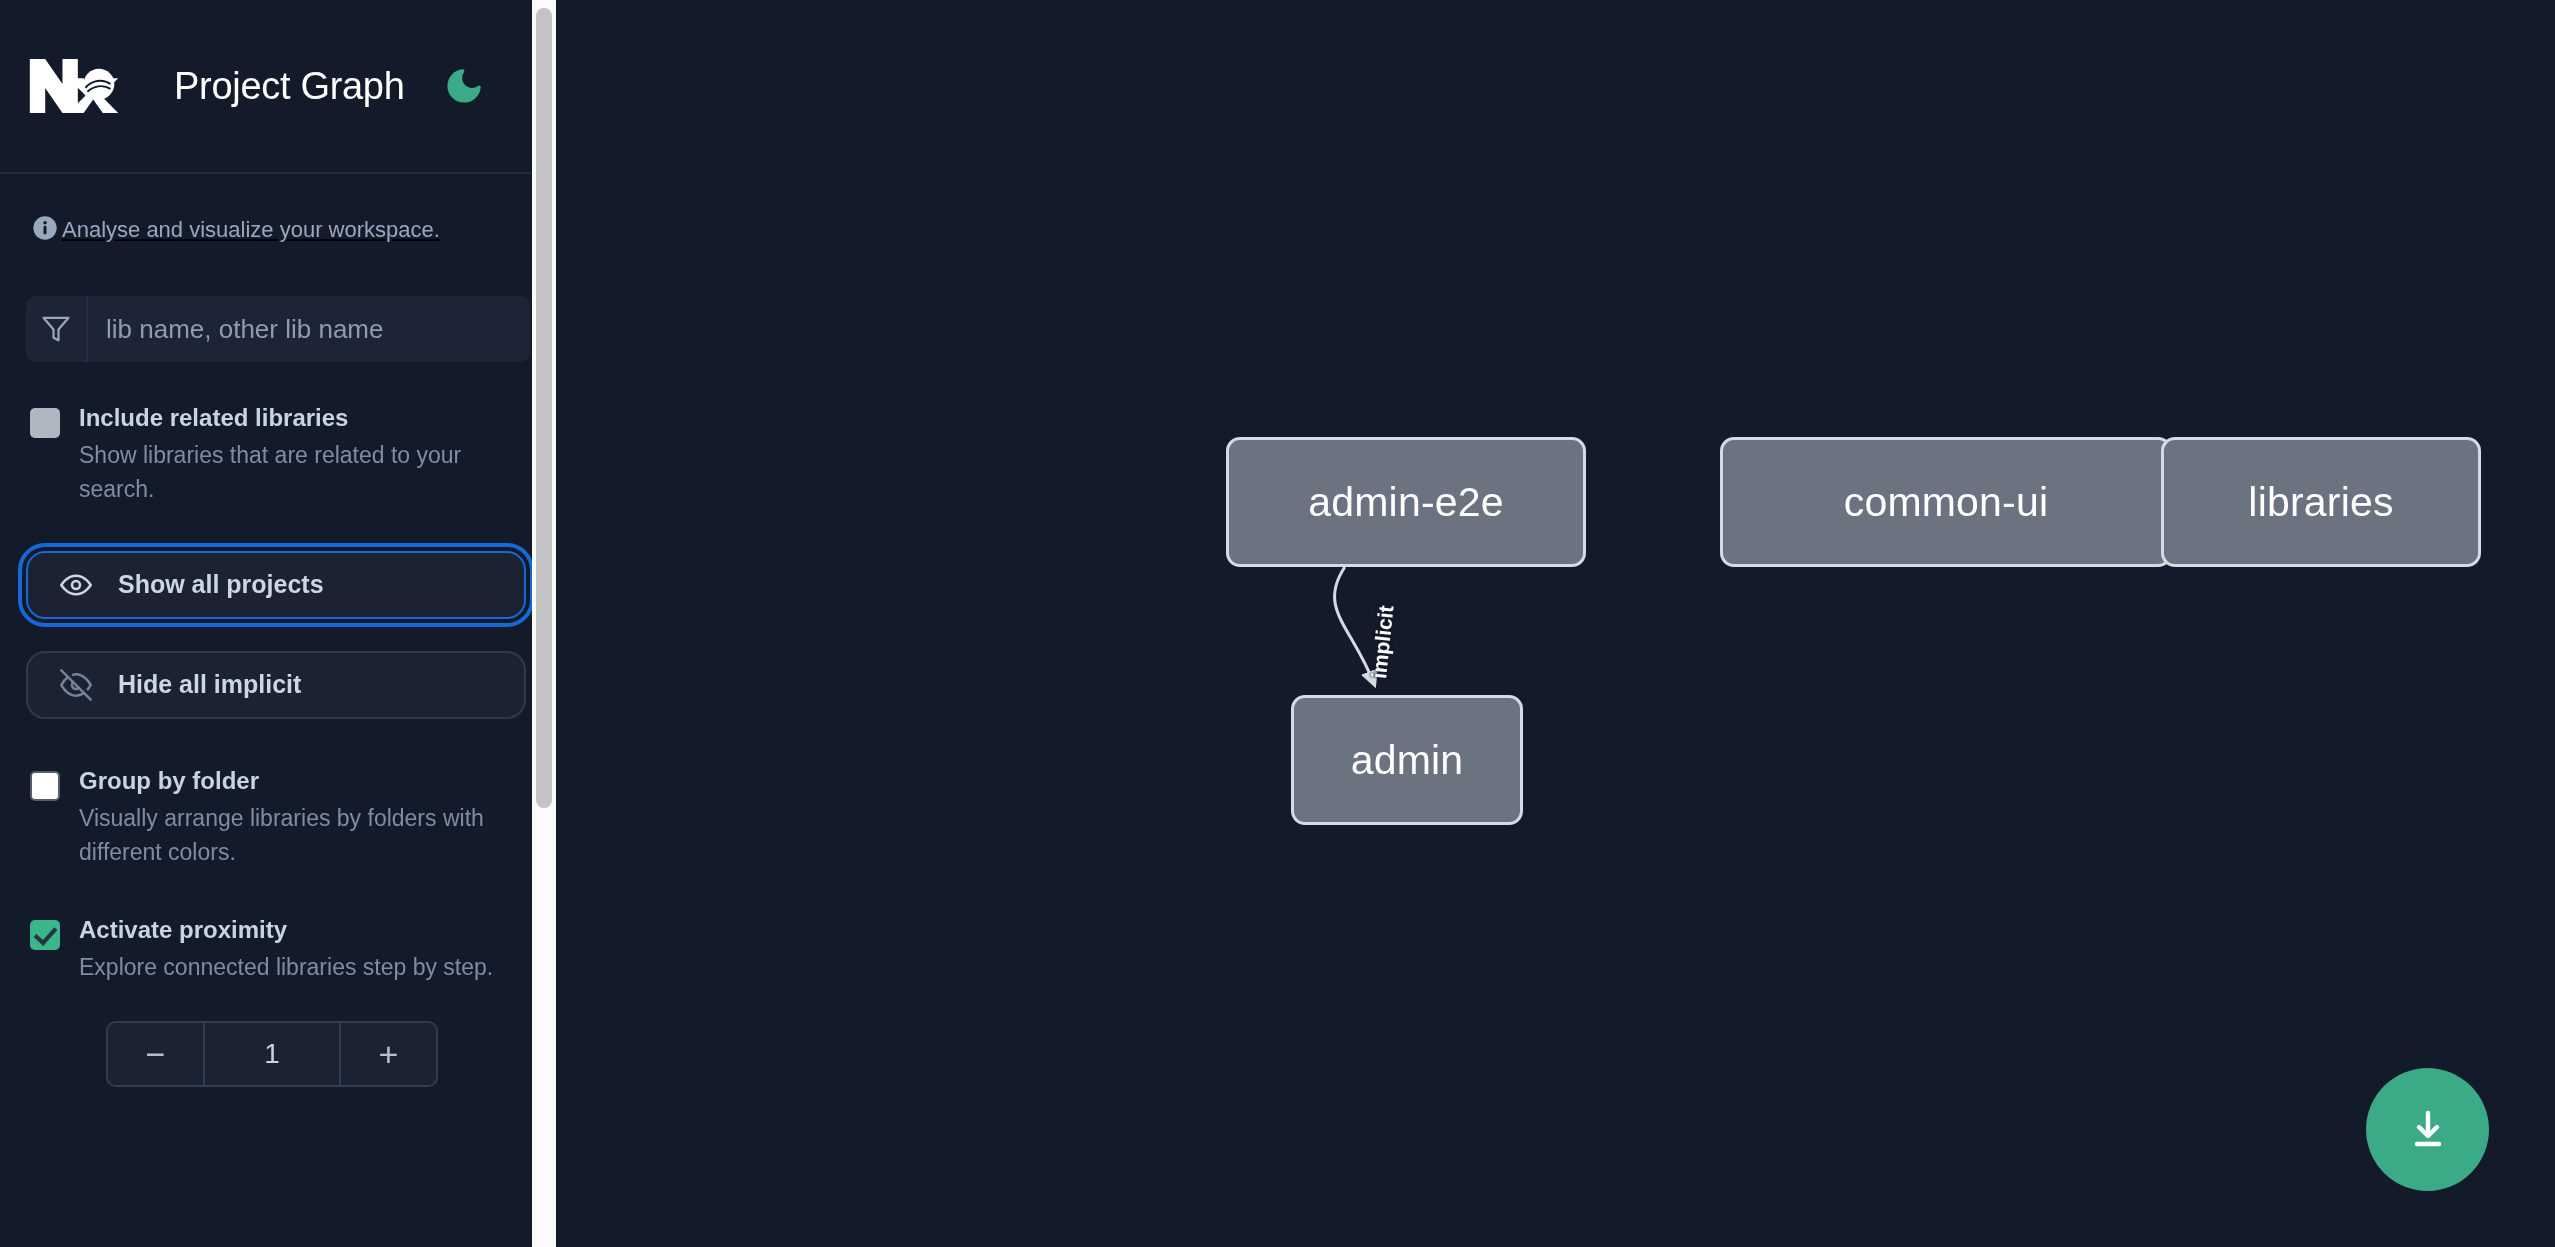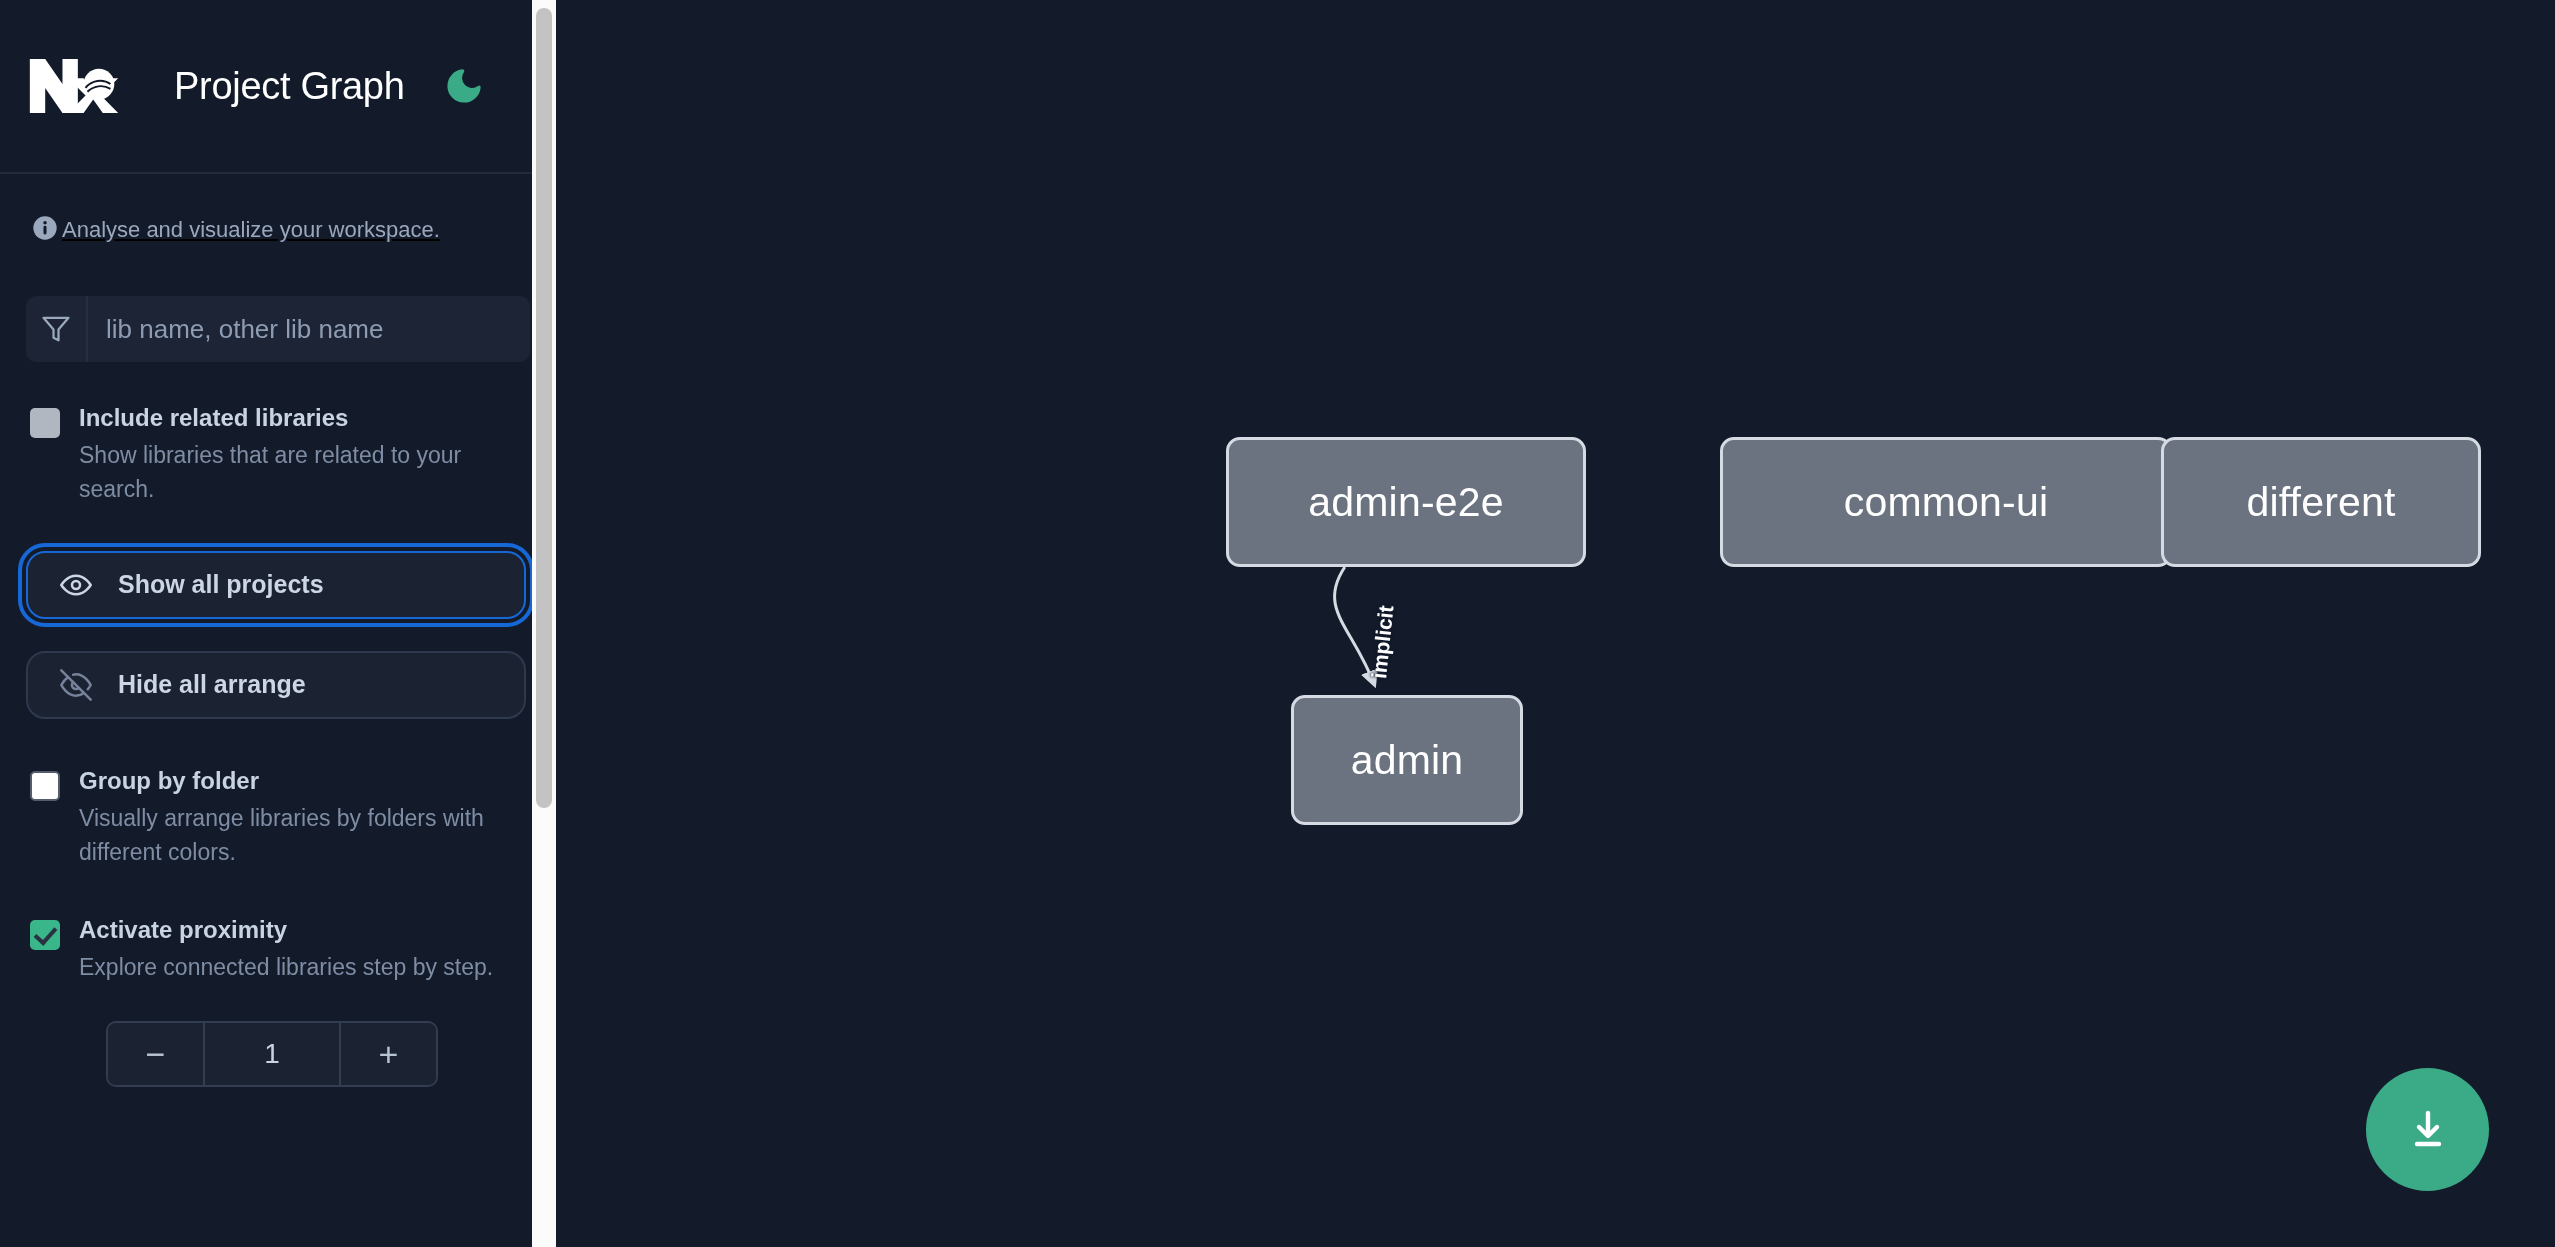--- a/index.html
+++ b/index.html
@@ -353,21 +353,21 @@
           <span>Show all projects</span>
         </button>
 
         <button class="big-btn">
           <span style="display:flex">
             <svg width="32" height="32" viewBox="0 0 24 24" fill="none" stroke="#76829a" stroke-width="1.9" stroke-linecap="round" stroke-linejoin="round">
               <path d="M17.94 17.94A10.07 10.07 0 0 1 12 20c-7 0-11-8-11-8a18.45 18.45 0 0 1 5.06-5.94M9.9 4.24A9.12 9.12 0 0 1 12 4c7 0 11 8 11 8a18.5 18.5 0 0 1-2.16 3.19m-6.72-1.07a3 3 0 1 1-4.24-4.24"></path>
               <line x1="1" y1="1" x2="23" y2="23"></line>
             </svg>
           </span>
-          <span>Hide all arrange</span>
+          <span>Hide all implicit</span>
         </button>
       </div>
 
       <div class="opt-block" style="margin-top:46px">
         <span class="cb unchecked"></span>
         <span class="opt-text">
           <span class="opt-title" style="display:block">Group by folder</span>
           <span class="opt-desc" style="display:block">Visually arrange libraries by folders with different colors.</span>
         </span>
       </div>
@@ -402,21 +402,21 @@
             <path d="M 0 0 L 10 5 L 0 10 z" fill="#d6dbe3"></path>
           </marker>
         </defs>
 
       <path d="M 788.8 567 C 760.8 609, 796.52 627, 818.52 685" stroke="#d6dbe3" stroke-width="3" fill="none" marker-end="url(#arrow)"></path>
           <path d="M 2122.2 567 C 2094.2 609, 2126.08 627, 2148.08 685" stroke="#d6dbe3" stroke-width="3" fill="none" marker-end="url(#arrow)"></path>
         </svg>
 
     <div class="node" style="left: 670px; top: 437px; width: 360px; height: 130px;">admin-e2e</div>
         <div class="node" style="left: 1164px; top: 437px; width: 452px; height: 130px;">common-ui</div>
-        <div class="node" style="left: 1605px; top: 437px; width: 320px; height: 130px;">different</div>
+        <div class="node" style="left: 1605px; top: 437px; width: 320px; height: 130px;">libraries</div>
         <div class="node" style="left: 735px; top: 695px; width: 232px; height: 130px; text-align: right;">admin</div>
         <div class="edge-label" style="left: 790px; top: 630px; transform: rotate(-84deg);">implicit</div>
       </div>
 
     <button class="fab">
       <span style="display:flex">
         <svg width="48" height="48" viewBox="0 0 24 24" fill="none" stroke="#ffffff" stroke-width="2.2" stroke-linecap="round" stroke-linejoin="round">
           <line x1="12" y1="3.5" x2="12" y2="14.5"></line>
           <polyline points="7.5 10.5 12 15 16.5 10.5"></polyline>
           <line x1="6.5" y1="19" x2="17.5" y2="19"></line>

